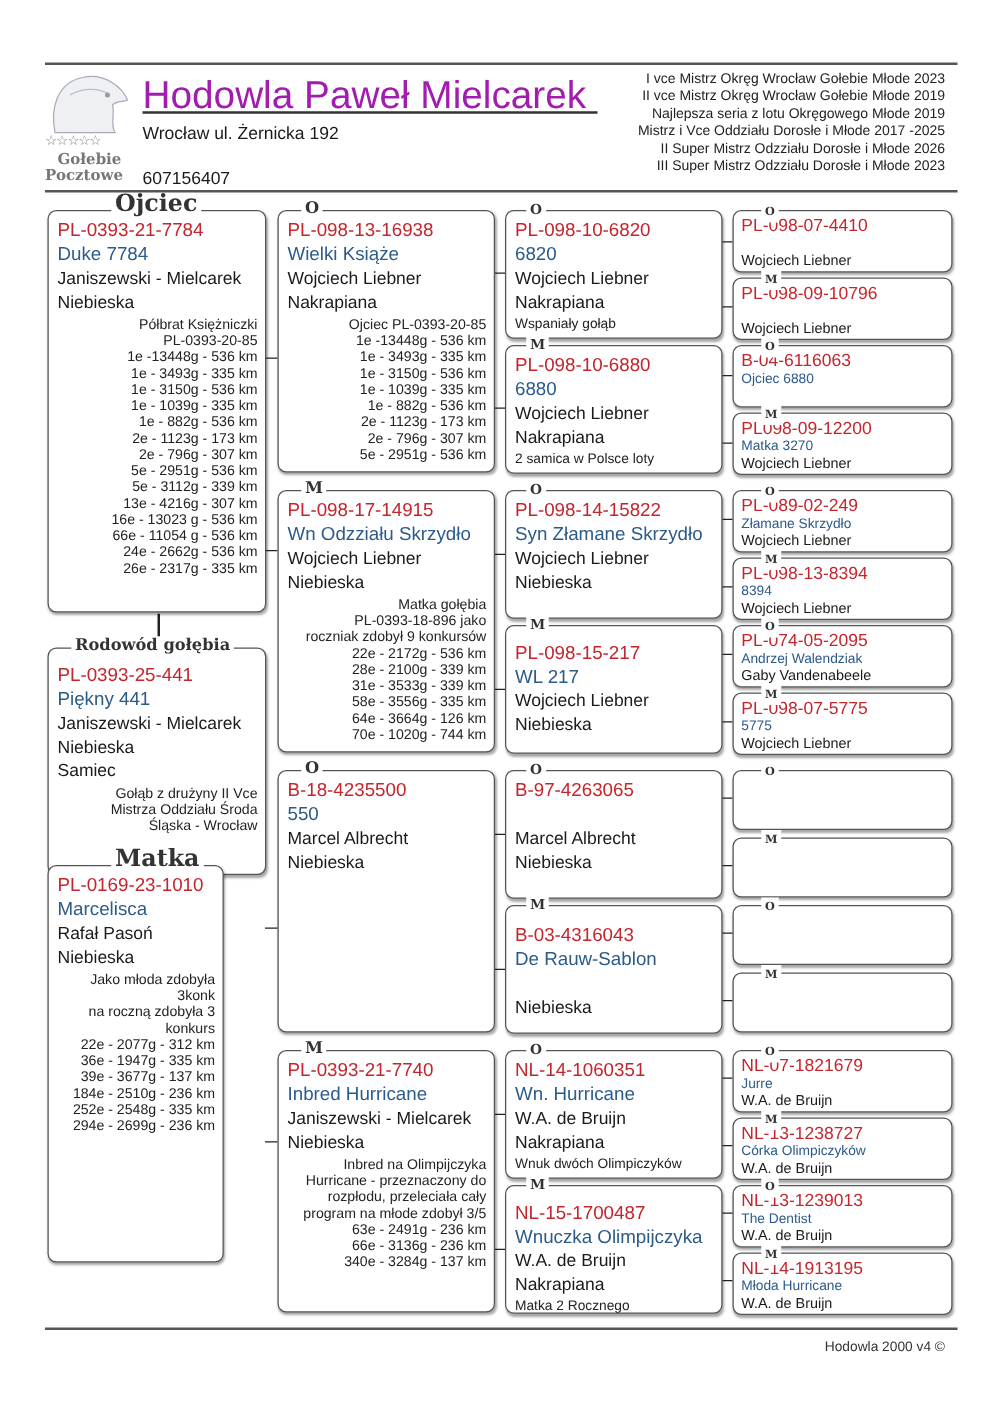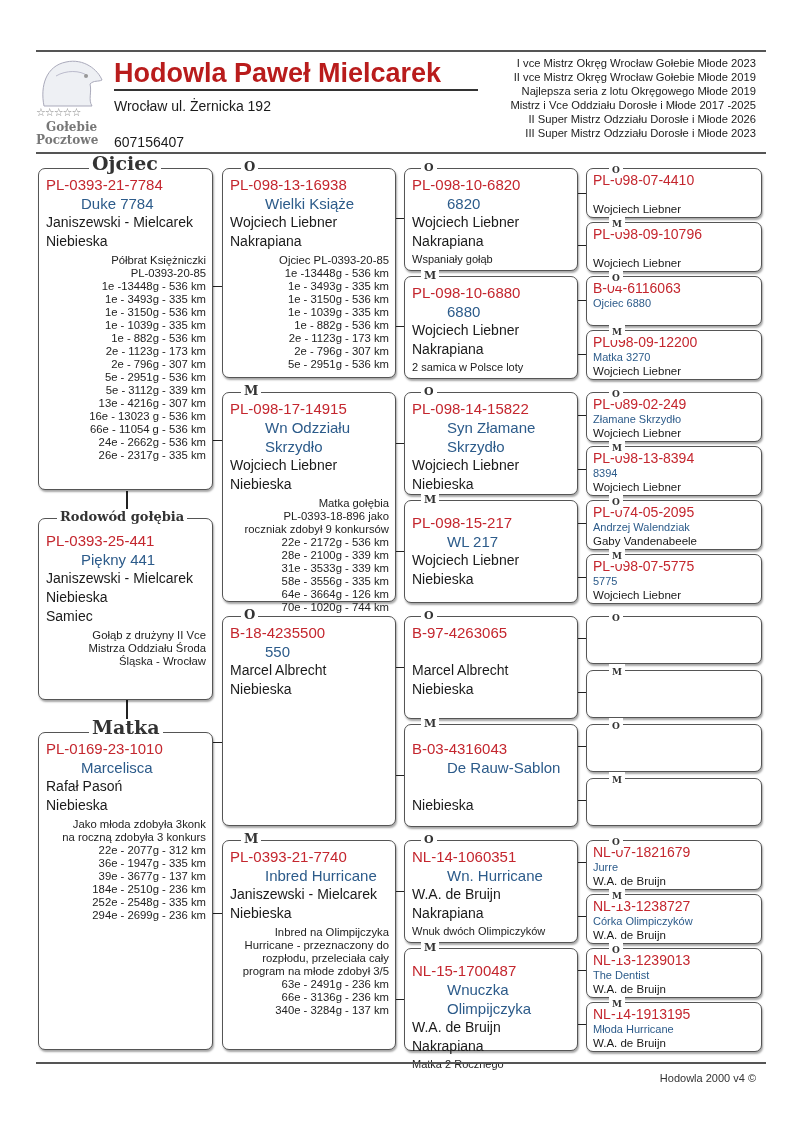--- a/index.html
+++ b/index.html
@@ -5,42 +5,42 @@
   * { box-sizing: border-box; margin: 0; padding: 0; }
   html, body { width: 800px; height: 1130px; background: #ffffff; overflow: hidden; }
   body { position: relative; font-family: "Liberation Sans", sans-serif; color: #1a1a1a; }
 
   .hr { position: absolute; left: 36px; width: 730px; height: 2px; background: #555; }
   .logo { position: absolute; left: 36px; top: 56px; width: 74px; height: 92px; }
   .logo .stars { position: absolute; left: 0; top: 50px; font-size: 11px; color: #888; letter-spacing: -1px; font-family: "DejaVu Sans", sans-serif; }
   .logo .l1, .logo .l2 { position: absolute; font-family: "DejaVu Serif", serif; font-weight: bold; color: #777; font-size: 12px; }
   .logo .l1 { left: 10px; top: 64px; }
   .logo .l2 { left: 0; top: 77px; }
-  .title { position: absolute; left: 114px; top: 58px; font-size: 27px; font-weight: bold; color: #b91c1c; }
+  .title { position: absolute; left: 114px; top: 58px; font-size: 31px; font-weight: normal; color: #a21caf; }
   .title-line { position: absolute; left: 114px; top: 89px; width: 364px; height: 2px; background: #333; }
   .address { position: absolute; left: 114px; top: 98px; font-size: 14px; }
   .phone { position: absolute; left: 114px; top: 134px; font-size: 14px; }
   .awards { position: absolute; right: 44px; top: 56px; text-align: right; font-size: 11.2px; line-height: 14px; color: #222; }
 
   .box { position: absolute; border: 1.5px solid #555; border-radius: 7px; background: #fff;
          box-shadow: 1px 2px 2px rgba(0,0,0,0.35); padding: 6px 6px 2px 7px; }
   .box .lbl { position: absolute; top: -10px; background: #fff; padding: 0 3px;
               font-family: "DejaVu Serif", serif; font-weight: bold; color: #333; line-height: 16px; }
   .lbl.big { font-size: 19px; top: -14px; left: 50px; }
   .lbl.mid { font-size: 13px; top: -10px; left: 18px; }
   .lbl.small { font-size: 11px; top: -9px; left: 16px; }
   .lbl.tiny { font-size: 9px; top: -7px; left: 22px; }
 
   .ring { color: #c4262e; }
   .name { color: #2c5b8a; }
   .breeder, .color, .sex { color: #1a1a1a; }
   .notes { color: #222; white-space: pre-line; }
 
   .g1 .ring, .g2 .ring, .g3 .ring { font-size: 15px; line-height: 19px; }
-  .g1 .name, .g2 .name, .g3 .name { font-size: 15px; line-height: 19px; margin-left: 35px; }
+  .g1 .name, .g2 .name, .g3 .name { font-size: 15px; line-height: 19px; }
   .g1 .breeder, .g1 .color, .g1 .sex, .g2 .breeder, .g2 .color, .g3 .breeder, .g3 .color { font-size: 14px; line-height: 19px; }
   .g1 .notes, .g2 .notes { font-size: 11.3px; line-height: 13px; margin-top: 3px; text-align: right; }
   .g3 .notes { font-size: 11px; line-height: 14px; margin-top: 1px; }
   .g4 { padding: 3px 4px 0 6px; }
   .g4 .ring { font-size: 14px; line-height: 17px; }
   .g4 .name { font-size: 11px; line-height: 13px; }
   .g4 .breeder { font-size: 11.5px; line-height: 14px; }
 
   .line { position: absolute; background: #222; }
   .footer { position: absolute; right: 44px; top: 1072px; font-size: 11px; color: #333; }
@@ -109,21 +109,21 @@
   <div class="ring" style="margin-top:6px">PL-0393-25-441</div>
   <div class="name">Piękny 441</div>
   <div class="breeder">Janiszewski - Mielcarek</div>
   <div class="color">Niebieska</div>
   <div class="sex">Samiec</div>
   <div class="notes">Gołąb z drużyny II Vce
 Mistrza Oddziału Środa
 Śląska - Wrocław</div>
 </div>
 
-<div class="box g1" style="left:38px;top:732px;width:175px;height:318px">
+<div class="box g1" style="left:38px;top:692px;width:141px;height:318px">
   <span class="lbl big">Matka</span>
   <div class="ring">PL-0169-23-1010</div>
   <div class="name">Marcelisca</div>
   <div class="breeder">Rafał Pasoń</div>
   <div class="color">Niebieska</div>
   <div class="notes">Jako młoda zdobyła 3konk
 na roczną zdobyła 3 konkurs
 22e - 2077g - 312 km
 36e - 1947g - 335 km
 39e - 3677g - 137 km

